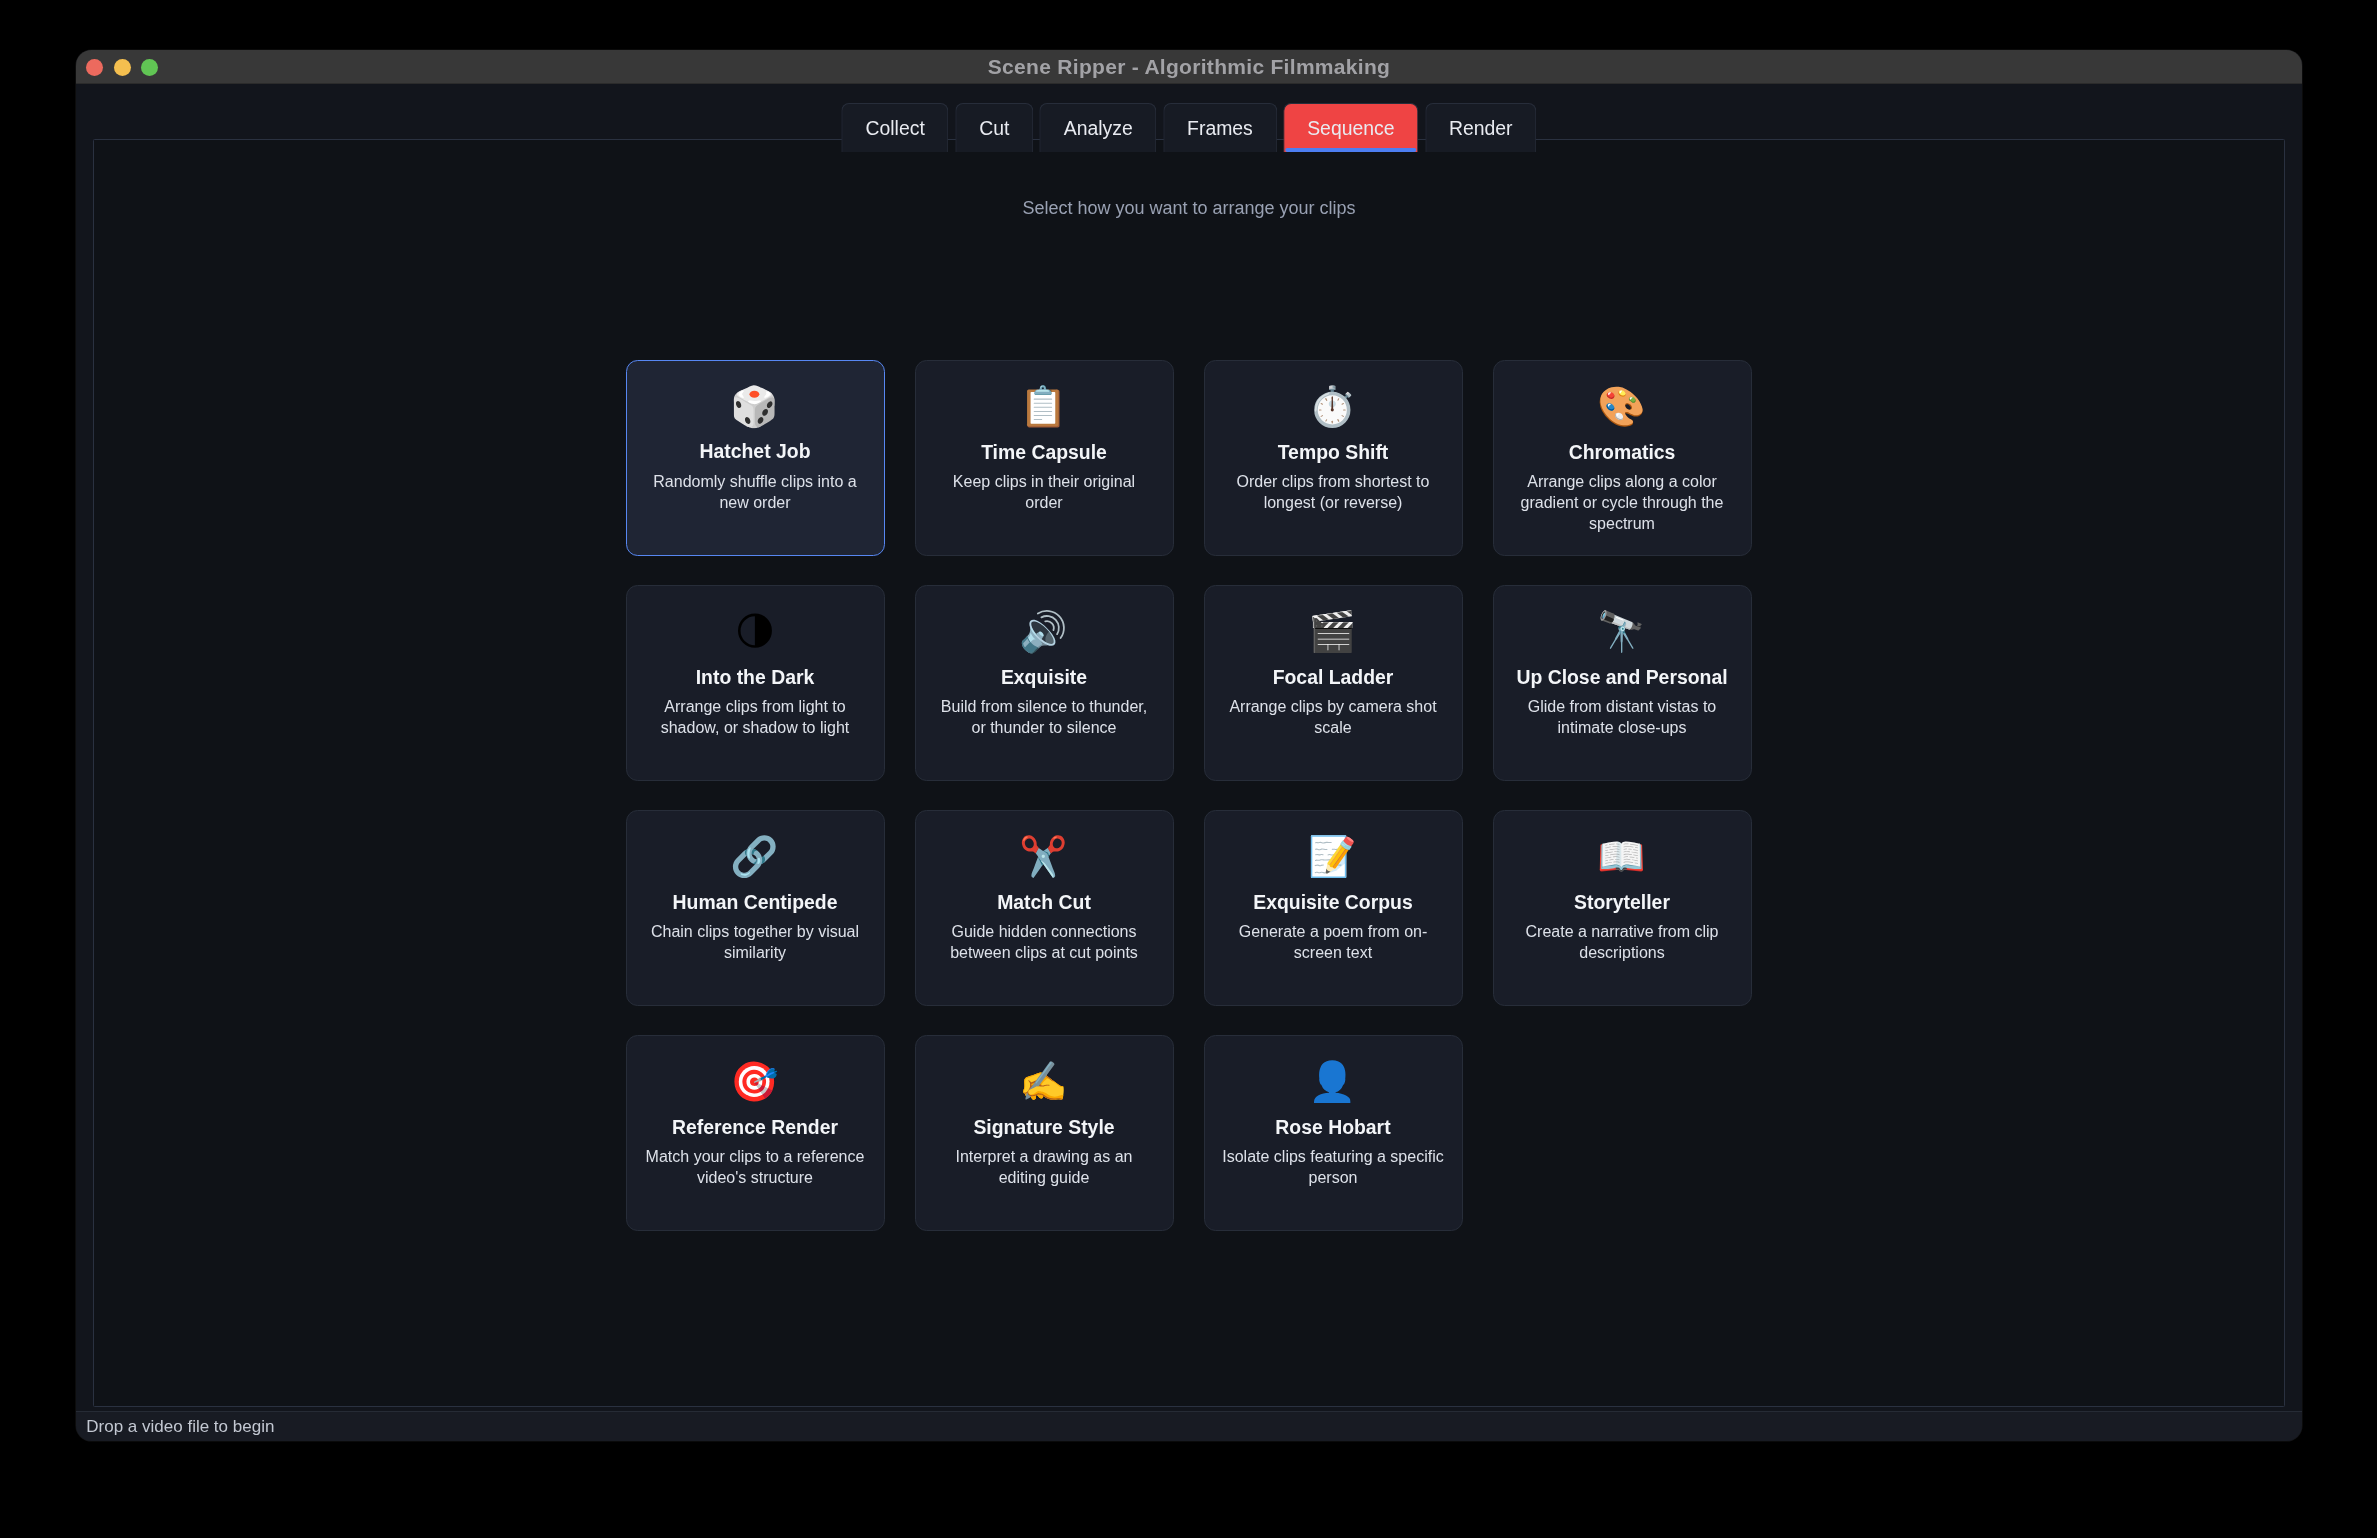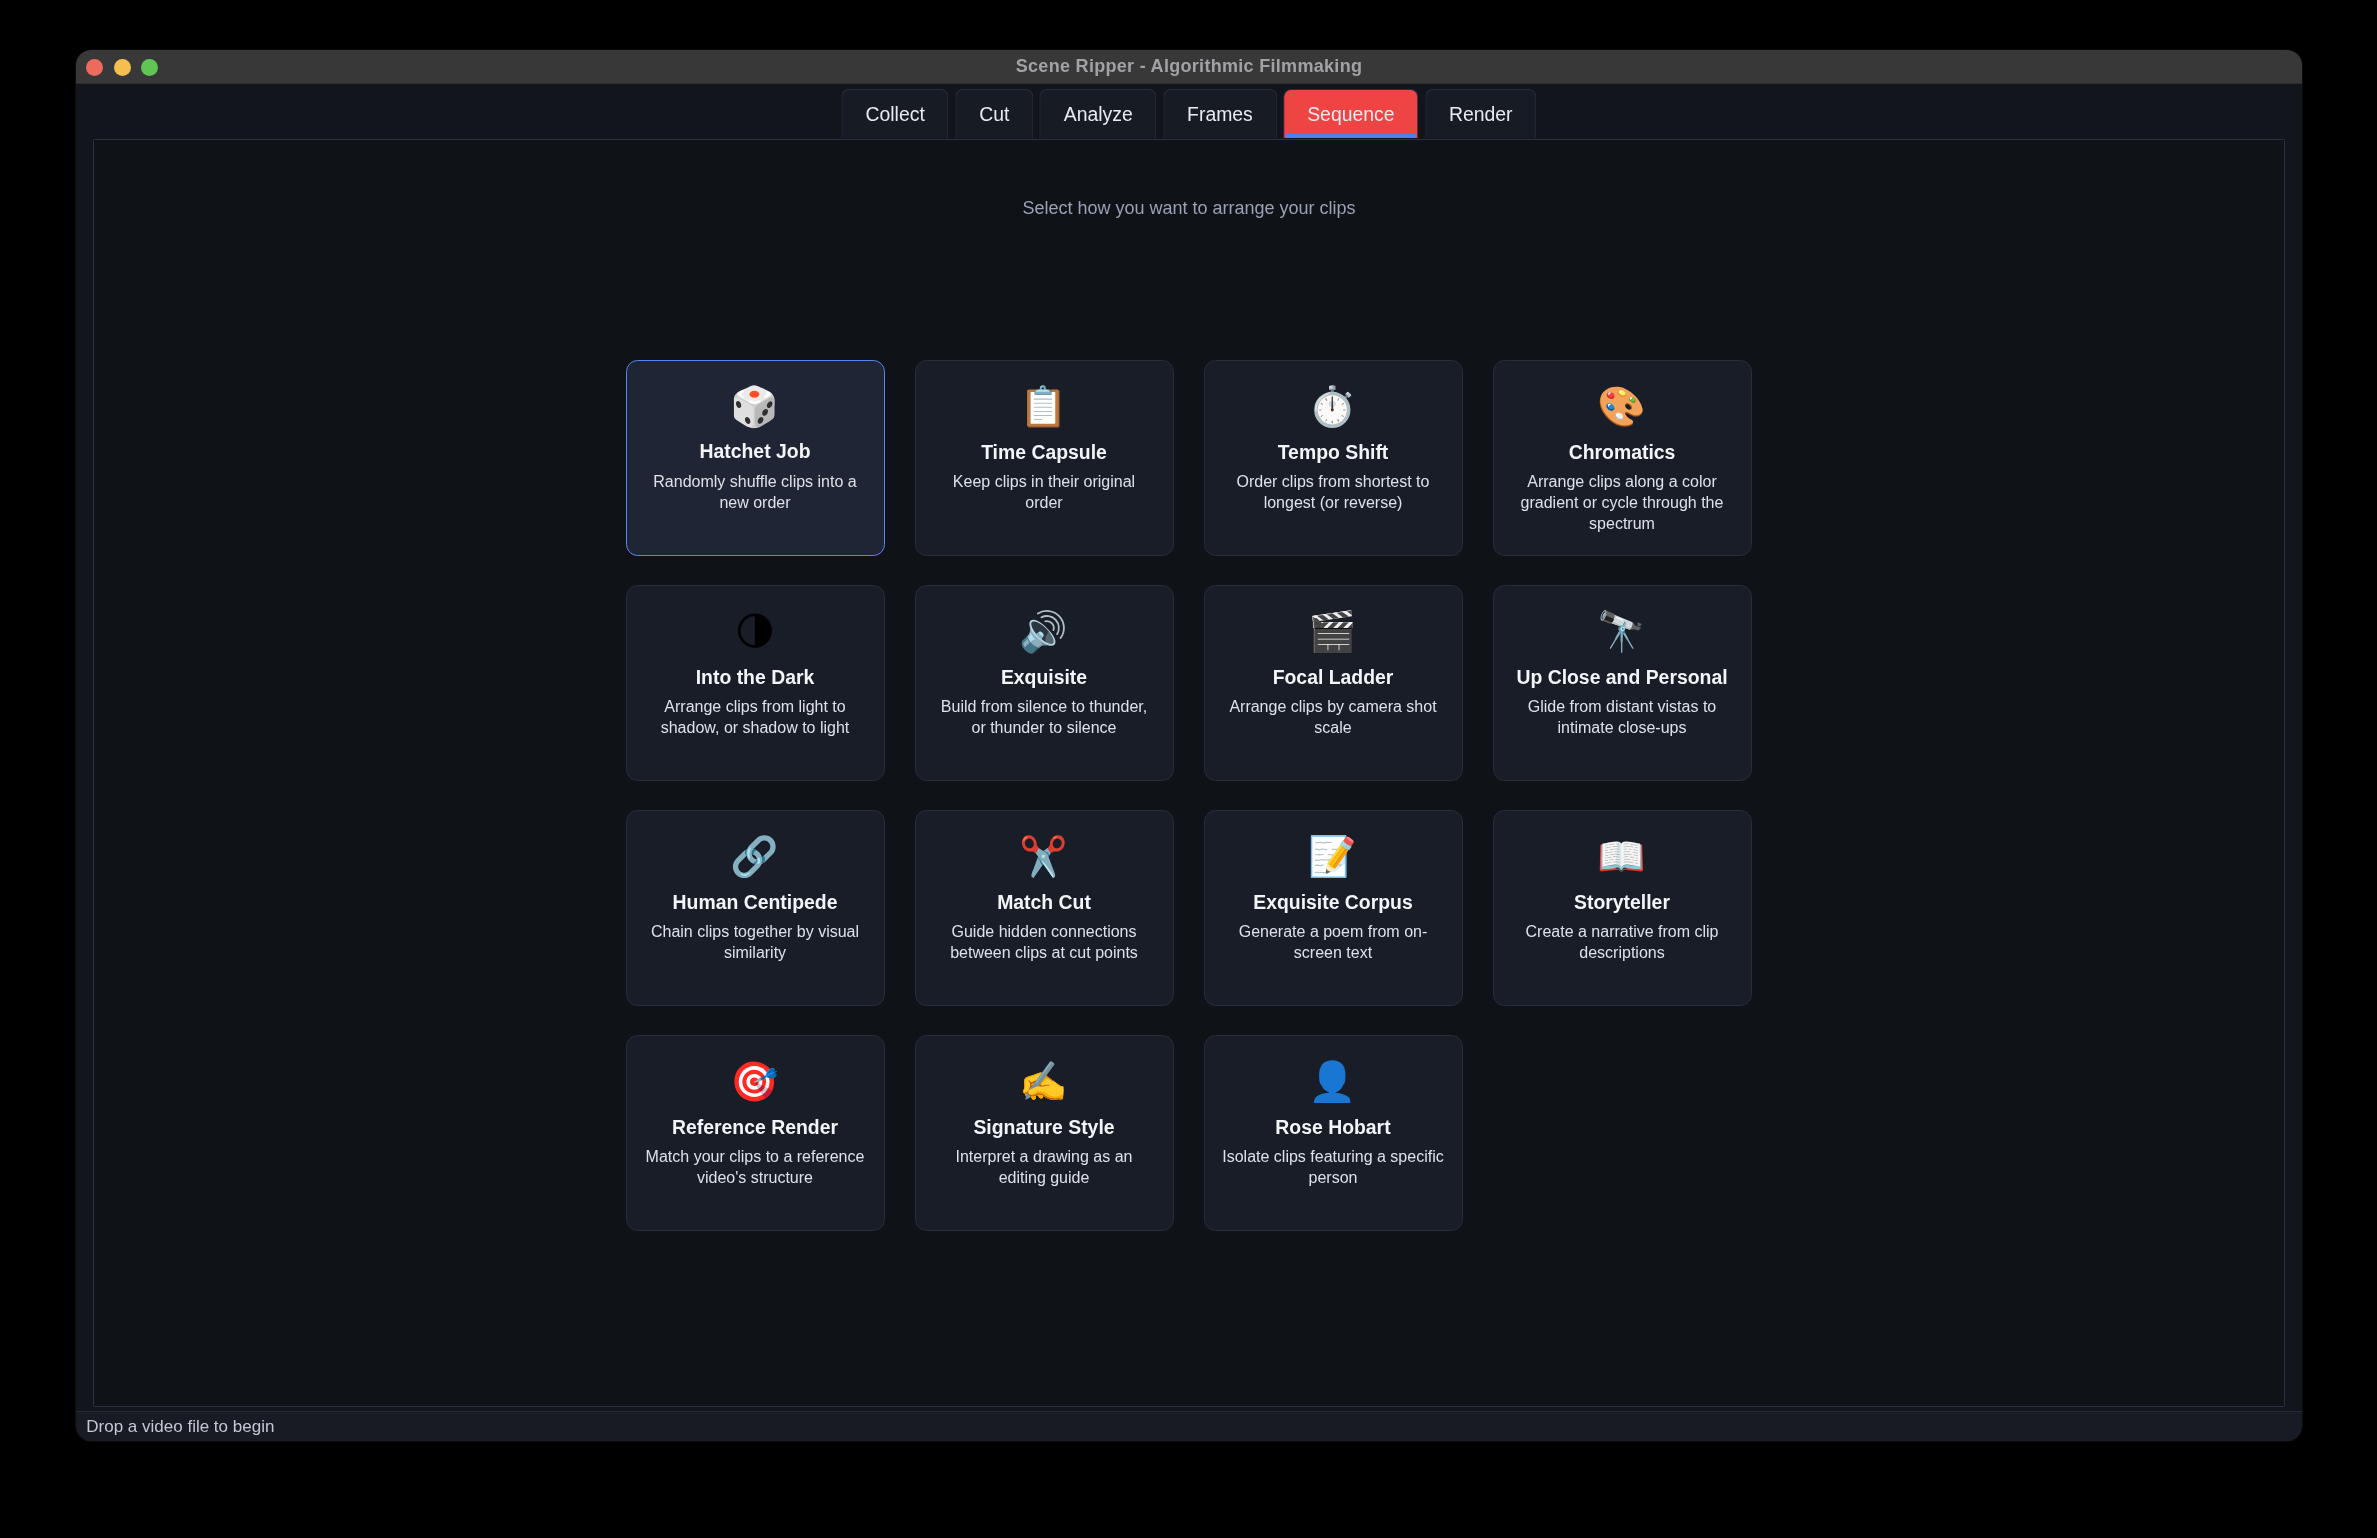--- a/index.html
+++ b/index.html
@@ -12,37 +12,37 @@
     display:flex; flex-direction:column;
     box-shadow:0 0 0 0.6px rgba(255,255,255,0.08), 0 26px 78px rgba(0,0,0,0.8);
   }
 
   
   .titlebar {
     height:34px; flex:0 0 34px; background:#383838;
     border-bottom:0.6px solid #2b2b2b;
     display:flex; align-items:center; justify-content:center; position:relative;
   }
-  .titlebar .title { color:#a2a2a6; font-size:18px; font-weight:bold; letter-spacing:0.3px; }
+  .titlebar .title { color:#a2a2a6; font-size:21px; font-weight:bold; letter-spacing:0.3px; }
   .lights { position:absolute; left:10.3px; top:0; height:34px; display:flex; align-items:center; gap:10.3px; }
   .light { width:17px; height:17px; border-radius:50%; }
   .light.red { background:#ec6a5e; }
   .light.yellow { background:#f4bf4f; }
   .light.green { background:#61c554; }
 
   
   .content { flex:1 1 auto; position:relative; }
 
   .pane {
     position:absolute; left:17px; right:17px; top:55px; bottom:3.9px;
     background:#0f1217; border:1.3px solid #2a3140; border-radius:1.3px;
   }
 
   .tabs {
-    position:absolute; top:5px; left:50%; transform:translateX(-50%);
+    position:absolute; top:19px; left:50%; transform:translateX(-50%);
     display:flex; z-index:2;
   }
   .tab {
     height:49px; line-height:48px; padding:0 23px; margin:0 3.2px;
     background:#171b24; border:0.6px solid #272d3a; border-bottom:none;
     border-radius:7.8px 7.8px 0 0;
     color:#e9ebf1; font-size:19.4px; position:relative; cursor:default; white-space:nowrap;
   }
   .tab.active { background:#ef4444; }
   .tab.active::after {

